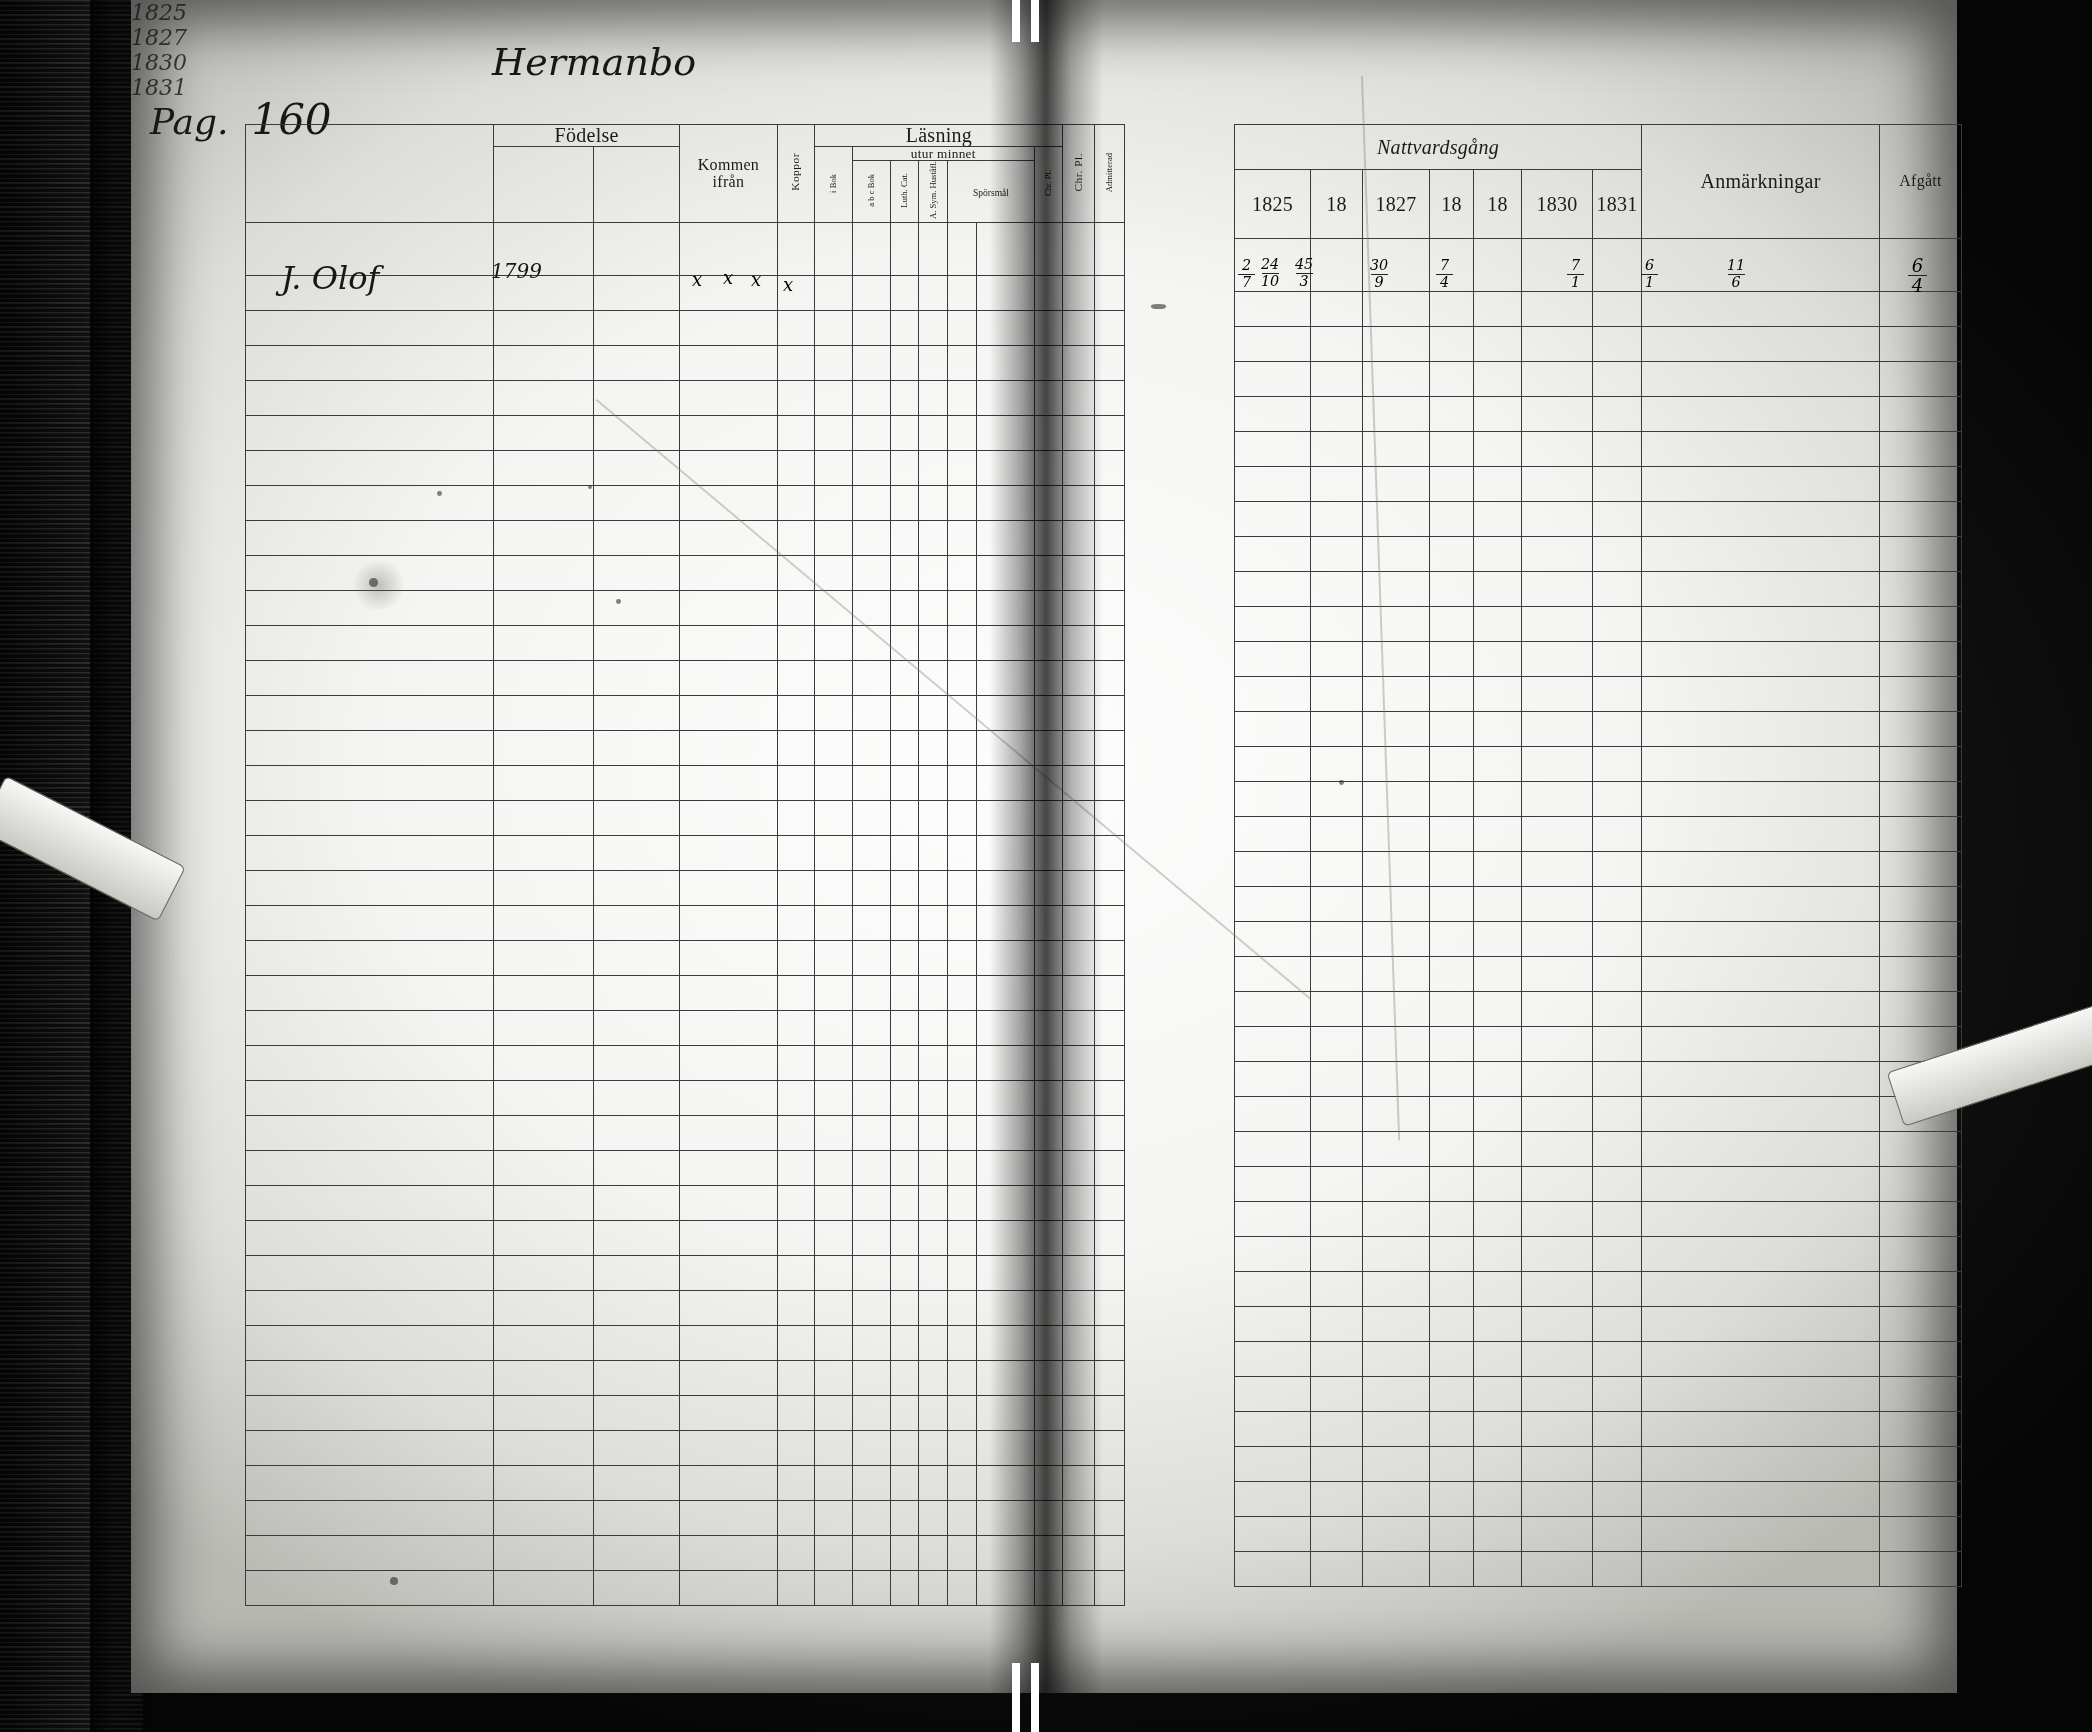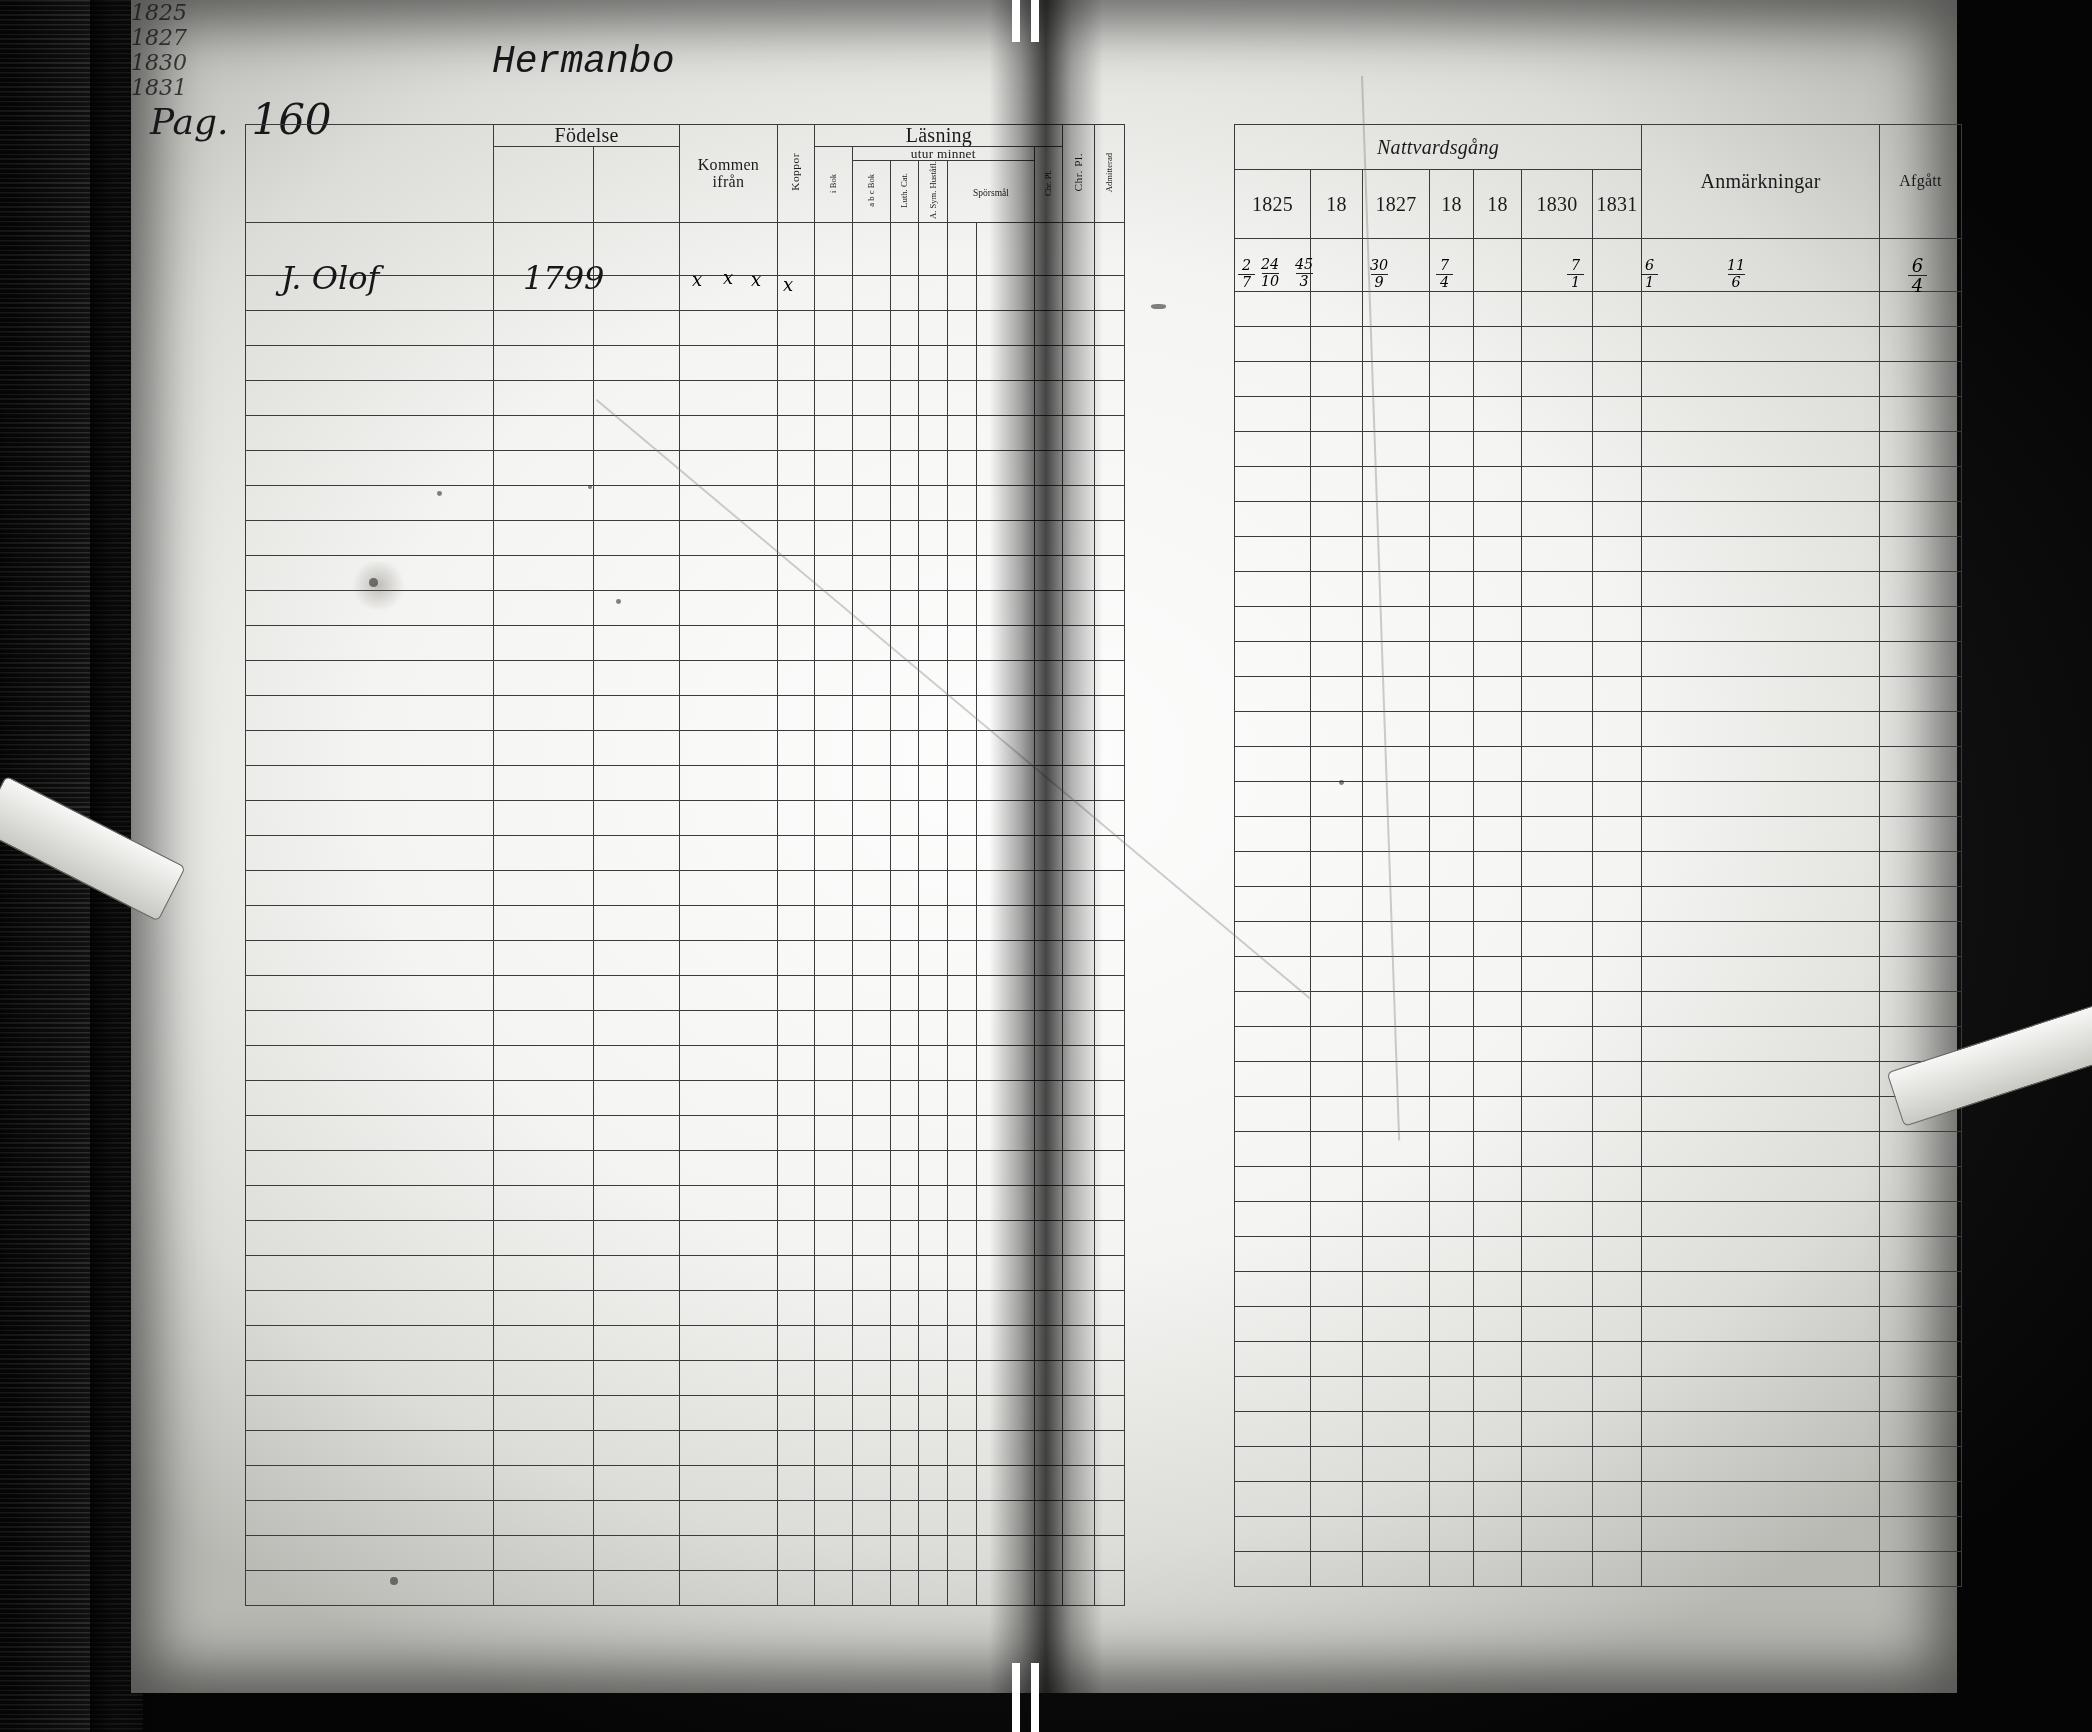--- a/index.html
+++ b/index.html
@@ -149,22 +149,21 @@
   .heading-hand {
     position: absolute;
     font-size: 38px;
   }
   .name-hand {
     position: absolute;
     font-size: 32px;
   }
   .year-hand {
     position: absolute;
-    font-size: 32px;
-    margin-left: 32px;
+    font-size: 20px;
   }
   .mark {
     position: absolute;
     font-size: 18px;
     font-family: "DejaVu Serif", serif;
     font-style: italic;
   }
   .frac {
     position: absolute;
     font-size: 14.3px;
@@ -202,21 +201,21 @@
   <div class="spine-left"></div>
   <div class="spine-left-2"></div>
 
   <div class="paper">
 
     <div class="hand pag" style="left: 19px; top: 95px;">
       <span>Pag.</span>
       <span style="font-size:42px; margin-left:11.4px;">160</span>
     </div>
 
-    <div class="hand heading-hand" style="left: 361px; top: 40px; font-family: Liberation Mono, monospace;">Hermanbo</div>
+    <div class="hand heading-hand" style="left: 361px; top: 40px;">Hermanbo</div>
 
     <table class="ledger" style="left: 114px; top: 124px; width: 880px;">
       <colgroup>
         <col style="width:224px">
         <col style="width:90px">
         <col style="width:78px">
         <col style="width:88px">
         <col style="width:34px">
         <col style="width:34px">
         <col style="width:34px">

